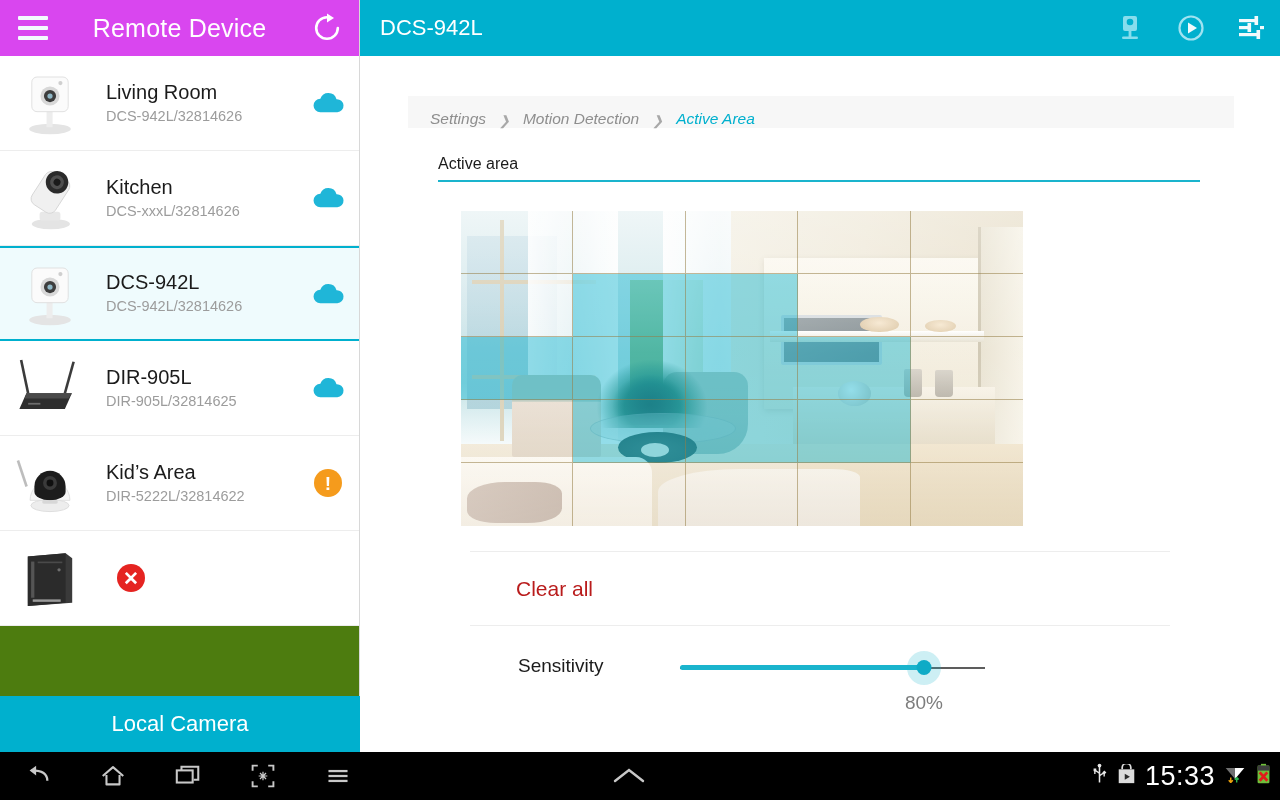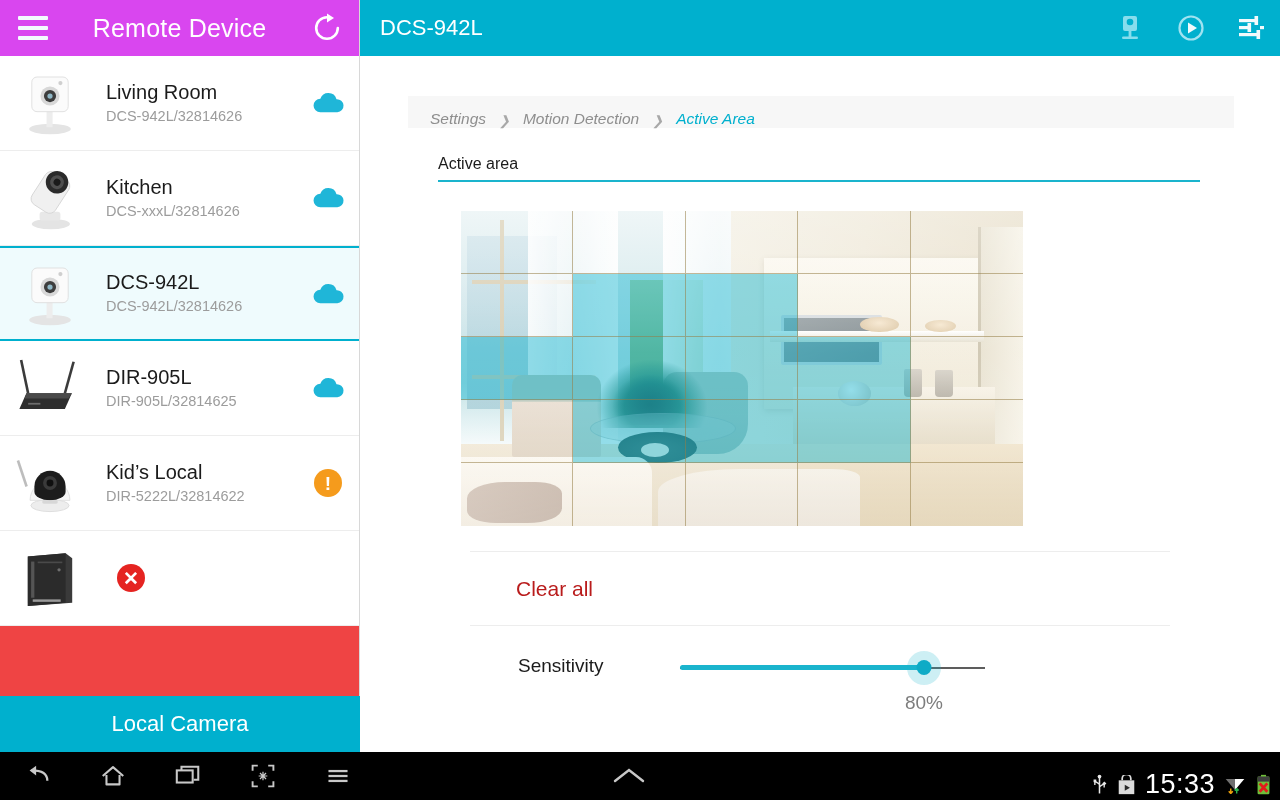--- a/index.html
+++ b/index.html
@@ -32,21 +32,21 @@
   .hamburger i { display: block; height: 4px; background: #f2fbfd; border-radius: 1px; }
   #sidebar-title {
     width: 100%; text-align: center;
     color: #ffffff; font-size: 25px; letter-spacing: .2px;
   }
   .refresh-btn {
     position: absolute; right: 16px; top: 12px;
     width: 32px; height: 32px; cursor: pointer;
   }
 
-  #device-list { height: 640px; overflow: hidden; background:#ef4444; }
+  #device-list { height: 640px; overflow: hidden; background:#4d7c0f; }
   .device-row {
     position: relative;
     height: 95px;
     display: flex; align-items: center;
     border-bottom: 1px solid #ededed;
     background: #ffffff;
     cursor: pointer;
   }
   .device-row.selected {
     background: #effbfd;
@@ -312,21 +312,21 @@
   
   #navbar {
     position: absolute; left: 0; bottom: 0;
     width: 1280px; height: 48px; background: #000000;
     display: flex; align-items: center;
   }
   .nav-btn { width: 75px; height: 48px; display:flex; align-items:center; justify-content:center; cursor: pointer; }
   #nav-chevron { position: absolute; left: 612px; top: 0; height: 48px; display:flex; align-items:center; cursor:pointer;}
   #status-tray {
     position: absolute; right: 8px; top: 0; height: 48px;
-    display: flex; align-items: flex-end; gap: 9px;
+    display: flex; align-items: center; gap: 9px;
   }
   #clock { color: #ffffff; font-size: 27px; letter-spacing: .5px; }
 </style>
 </head>
 <body>
 
 <div id="app">
 
   <div id="sidebar">
 
@@ -439,21 +439,21 @@
               <path d="M18 44 L8 14" stroke="#bdbdbd" stroke-width="3"></path>
               <ellipse cx="45" cy="66" rx="22" ry="7" fill="#ededed" stroke="#dadada"></ellipse>
               <path d="M22 60 A23 23 0 0 1 68 60 Z" fill="#f7f7f7" stroke="#dcdcdc"></path>
               <path d="M27 44 A18 18 0 0 1 63 44 L63 50 A18 10 0 0 1 27 50 Z" fill="#1c1c1c"></path>
               <circle cx="45" cy="40" r="8" fill="#3a3a3a"></circle>
               <circle cx="45" cy="40" r="4" fill="#0f0f0f"></circle>
               <rect x="36" y="60" width="18" height="4" rx="2" fill="#d7d7d7"></rect>
             </svg>
           </div>
           <div class="device-text">
-            <div class="device-name">Kid’s Local</div>
+            <div class="device-name">Kid’s Area</div>
             <div class="device-model">DIR-5222L/32814622</div>
           </div>
           <div class="device-status">
             <div class="badge warn">!</div>
           </div>
         </div>
         <div class="device-row">
           <div class="device-thumb">
             <svg viewBox="0 0 90 80" width="74" height="70">
               <path d="M18 14 L64 10 L72 16 L72 70 L18 74 Z" fill="#3a3a3a"></path>

